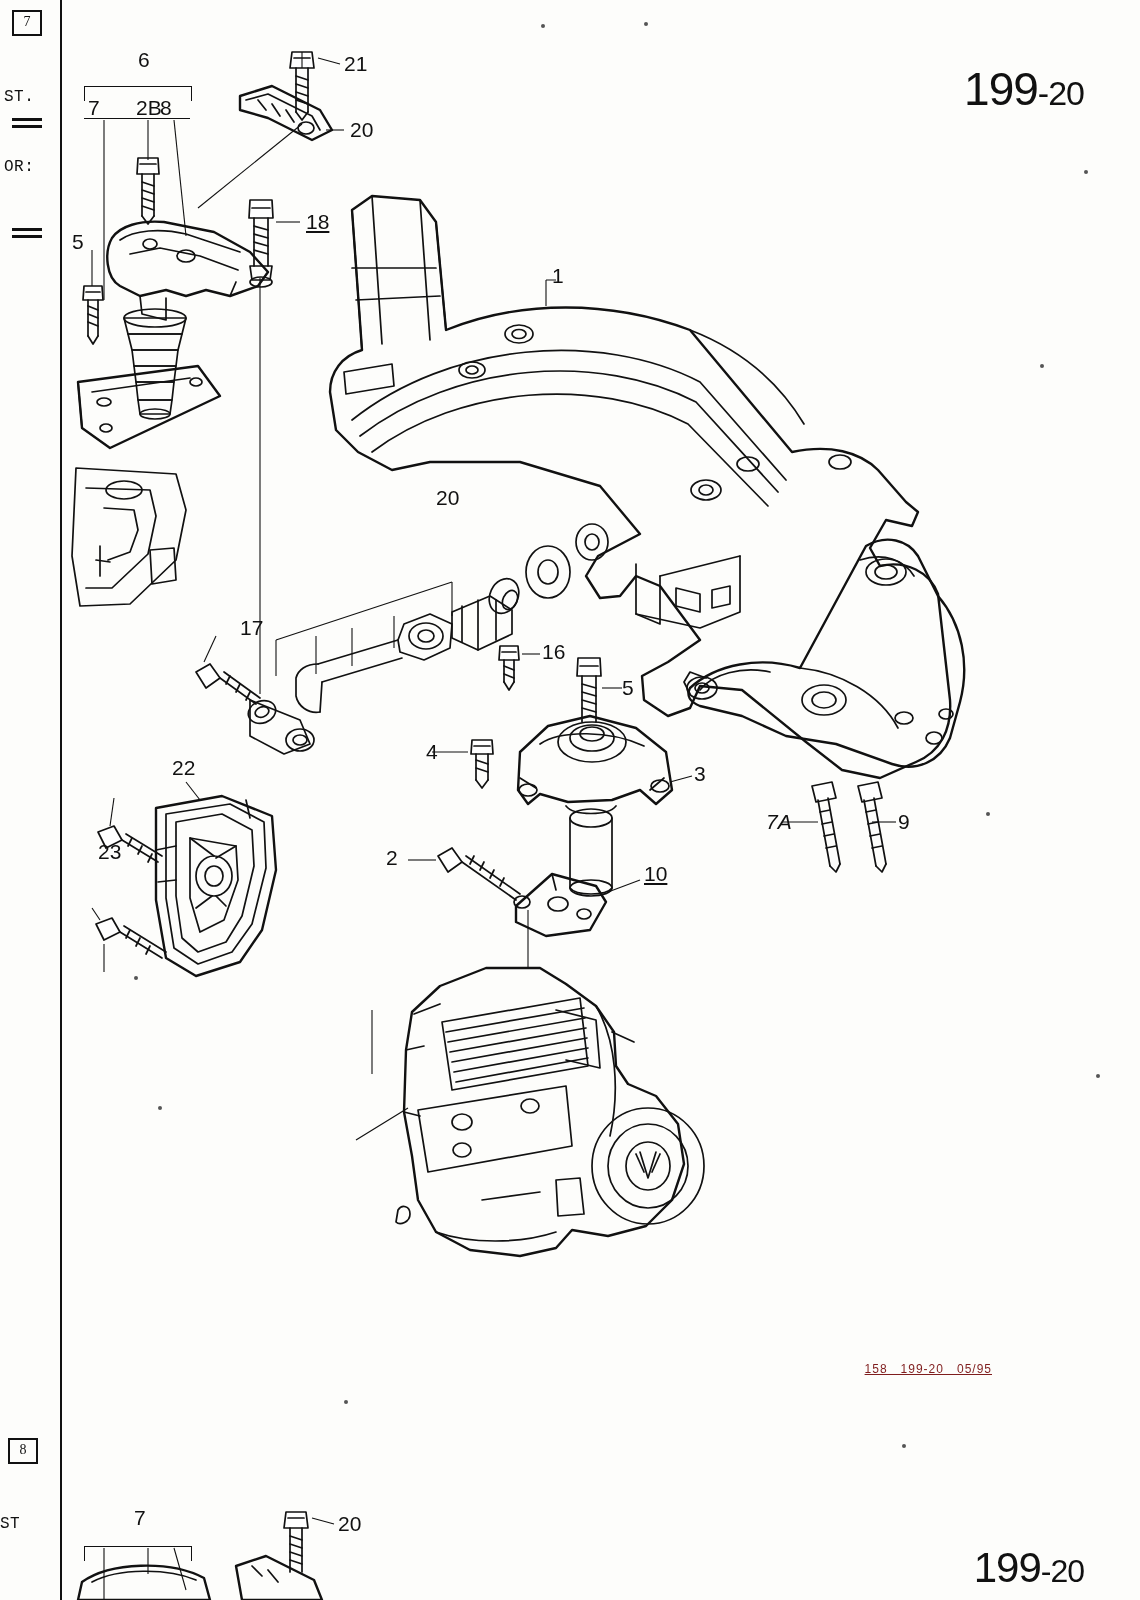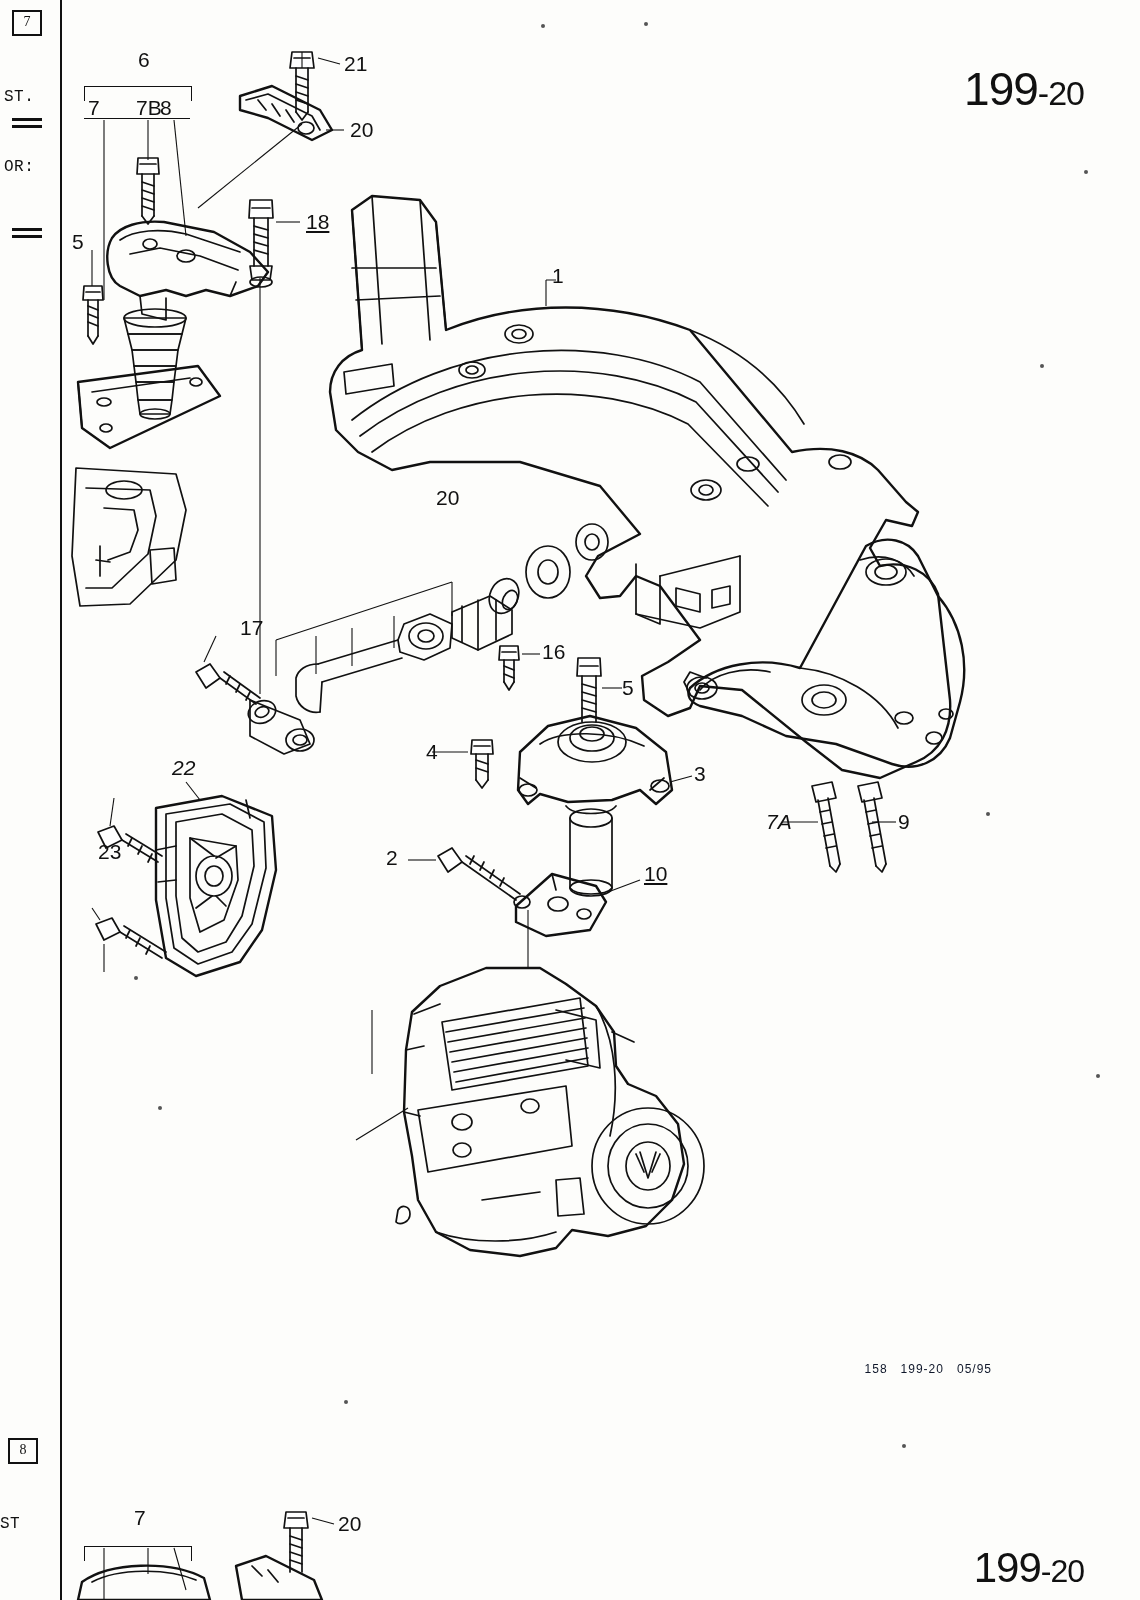--- a/index.html
+++ b/index.html
@@ -77,22 +77,23 @@
   }
   .page-no-bottom .small { font-size: 32px; }
 
   .footer-code {
     position: absolute;
     right: 148px;
     top: 1362px;
     font-size: 12px;
     font-family: "Liberation Sans", sans-serif;
     letter-spacing: 1px;
-    color: #0f172a;
+    color: #7f1d1d;
     white-space: pre;
+    text-decoration: underline;
   }
 
   
   .callout {
     position: absolute;
     font-family: "Liberation Sans", sans-serif;
     font-size: 21px;
     color: #111;
     white-space: nowrap;
   }
@@ -520,37 +521,37 @@
       <circle class="speck" cx="1098" cy="1076" r="2"></circle>
       <circle class="speck" cx="904" cy="1446" r="2"></circle>
     </g>
   </svg>
 
   <div class="bracket" style="left:84px; top:86px; width:106px;"></div>
   <div class="bracket-line" style="left:84px; top:118px; width:106px;"></div>
 
   <div class="callout" style="left:138px; top:48px;">6</div>
   <div class="callout" style="left:88px;  top:96px;">7</div>
-  <div class="callout" style="left:136px; top:96px;">7B</div>
+  <div class="callout" style="left:136px; top:96px;">2B</div>
   <div class="callout" style="left:160px; top:96px;">8</div>
 
   <div class="callout" style="left:344px; top:52px;">21</div>
   <div class="callout" style="left:350px; top:118px;">20</div>
   <div class="callout" style="left:306px; top:210px;text-decoration:underline;">18</div>
   <div class="callout" style="left:72px;  top:230px;">5</div>
   <div class="callout" style="left:552px; top:264px;">1</div>
   <div class="callout" style="left:436px; top:486px;">20</div>
   <div class="callout" style="left:200px; top:616px;margin-left:40px;">17</div>
   <div class="callout" style="left:542px; top:640px;">16</div>
   <div class="callout" style="left:622px; top:676px;">5</div>
   <div class="callout" style="left:426px; top:740px;">4</div>
   <div class="callout" style="left:694px; top:762px;">3</div>
   <div class="callout" style="left:766px; top:810px;font-style:italic;">7A</div>
   <div class="callout" style="left:898px; top:810px;">9</div>
-  <div class="callout" style="left:172px; top:756px;font-style:italic;">22</div>
+  <div class="callout" style="left:172px; top:756px;">22</div>
   <div class="callout" style="left:98px;  top:792px;margin-top:48px;">23</div>
   <div class="callout" style="left:90px;  top:972px;"></div>
   <div class="callout" style="left:386px; top:846px;">2</div>
   <div class="callout" style="left:644px; top:862px;text-decoration:underline;">10</div>
 
   <div class="bracket" style="left:84px; top:1546px; width:106px;"></div>
   <div class="callout" style="left:134px; top:1506px;">7</div>
   <div class="callout" style="left:338px; top:1512px;">20</div>
 
 </div>

